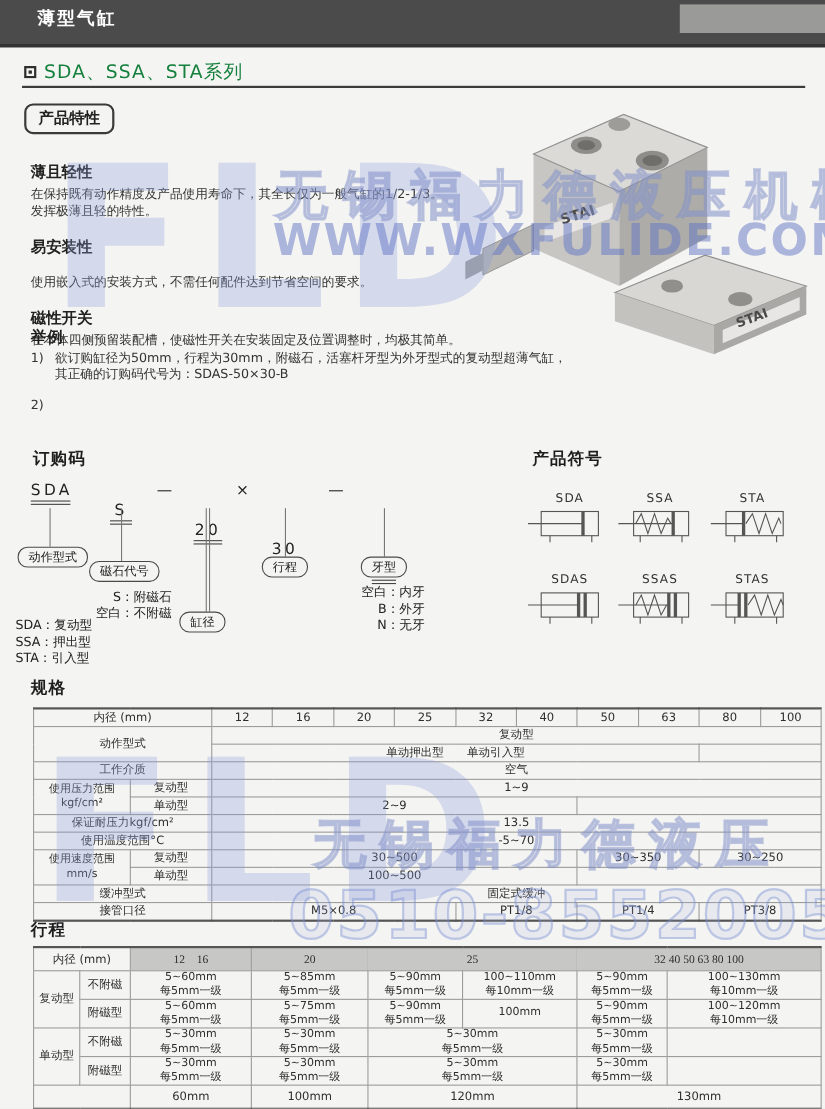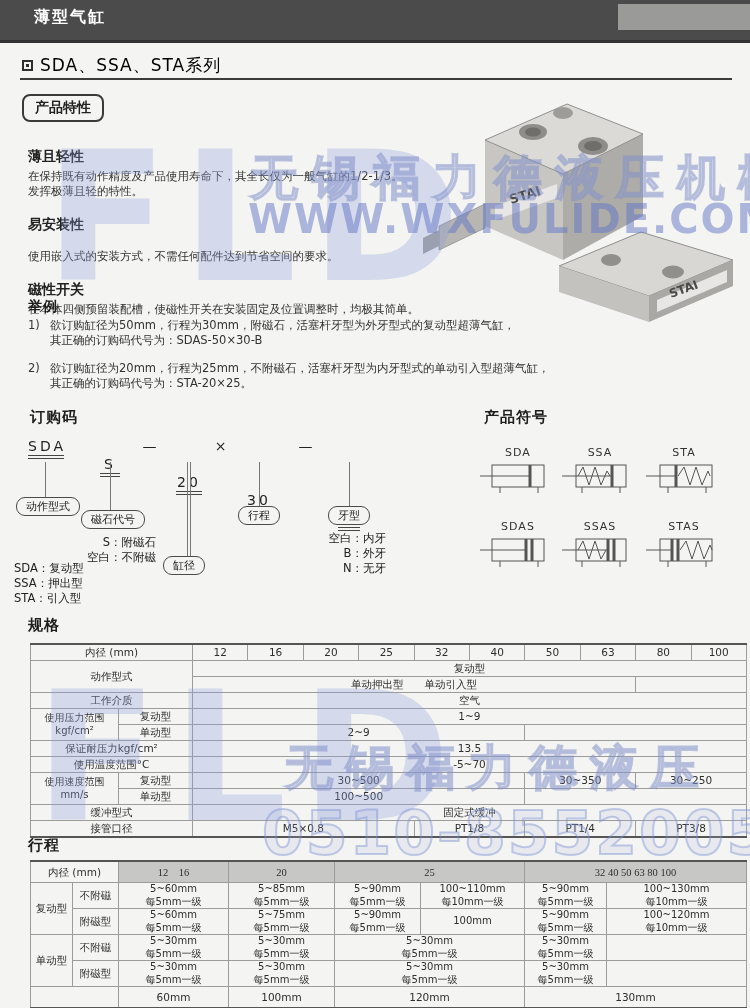--- a/index.html
+++ b/index.html
@@ -7,21 +7,21 @@
   #page{position:relative;width:750px;height:1008px;background:#f4f4f2;overflow:hidden;margin:0 auto;}
   .abs{position:absolute;}
   .nosel{pointer-events:none;}
 
   
   #topbar{left:0;top:0;width:750px;height:40px;background:#4b4b4b;border-bottom:3px solid #333;}
   #topbar-tab{right:0;top:4px;width:132px;height:26px;background:#9a9a98;}
   #page-title{left:34px;top:7px;color:#fff;font-size:16px;font-weight:bold;letter-spacing:2px;}
 
   #series-bullet{left:22px;top:60px;width:11px;height:11px;background:#2e2e2e;box-shadow:inset 0 0 0 2px #2e2e2e, inset 0 0 0 4px #f4f4f2;}
-  #series-title{left:40px;top:54px;font-size:17px;color:#000000;letter-spacing:1px;}
+  #series-title{left:40px;top:54px;font-size:17px;color:#15803d;letter-spacing:1px;}
   #series-rule{left:20px;top:78px;width:712px;height:0;border-top:2px solid #3c3c3c;}
 
   #feature-box{left:22px;top:94px;border:2px solid #3a3a3a;border-radius:8px;padding:3px 11px;font-size:14px;font-weight:bold;color:#222;background:#f4f4f2;}
 
   .feat-title{font-size:14px;font-weight:bold;color:#222;}
   .feat-line{font-size:11.5px;color:#333;line-height:15px;}
 
   .body-text{font-size:11.5px;color:#333;}
   .sec-head{font-size:15px;font-weight:bold;color:#1e1e1e;letter-spacing:1px;}
 
@@ -113,24 +113,20 @@
   <div class="abs" style="left:28px;top:318px;width:700px;">
     <div style="display:flex;">
       <div class="body-text" style="width:22px;">1)</div>
       <div>
         <div class="body-text">欲订购缸径为50mm，行程为30mm，附磁石，活塞杆牙型为外牙型式的复动型超薄气缸，</div>
         <div class="body-text">其正确的订购码代号为：SDAS-50×30-B</div>
       </div>
     </div>
     <div style="display:flex;margin-top:13px;">
       <div class="body-text" style="width:22px;">2)</div>
-      <div>
-        <div class="body-text">欲订购缸径为20mm，行程为25mm，不附磁石，活塞杆牙型为内牙型式的单动引入型超薄气缸，</div>
-        <div class="body-text">其正确的订购码代号为：STA-20×25。</div>
-      </div>
     </div>
   </div>
 
   <div class="abs sec-head" style="left:30px;top:408px;">订购码</div>
 
   <div class="abs code-part dul" style="left:28px;top:438px;width:36px;">SDA</div>
   <div class="abs code-part dul" style="left:100px;top:438px;width:20px;">S</div>
   <div class="abs code-part" style="left:140px;top:438px;width:22px;">—</div>
   <div class="abs code-part dul" style="left:176px;top:438px;width:26px;">20</div>
   <div class="abs code-part" style="left:212px;top:438px;width:20px;">×</div>

